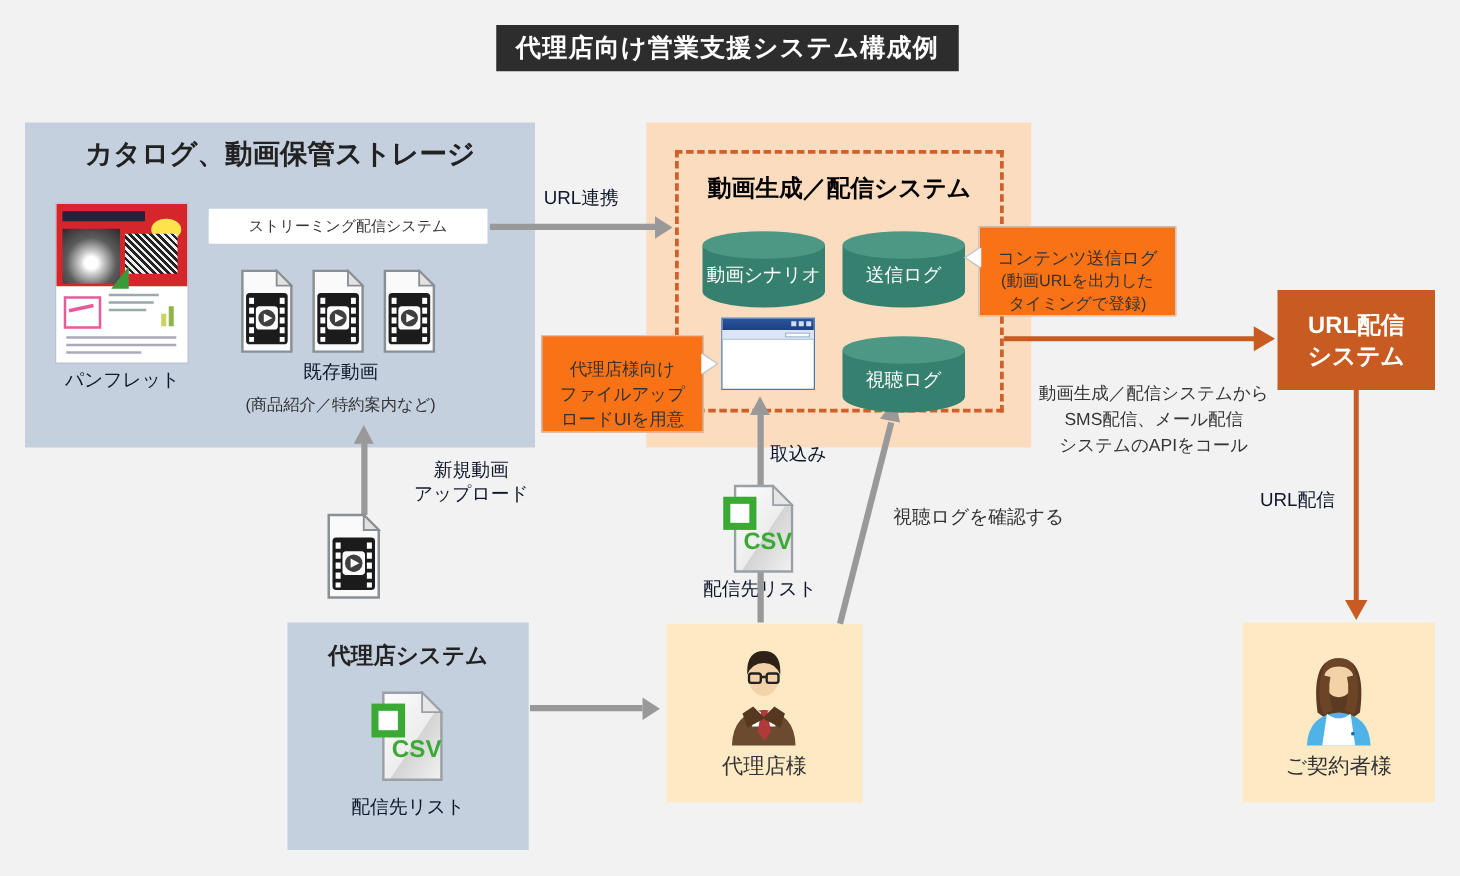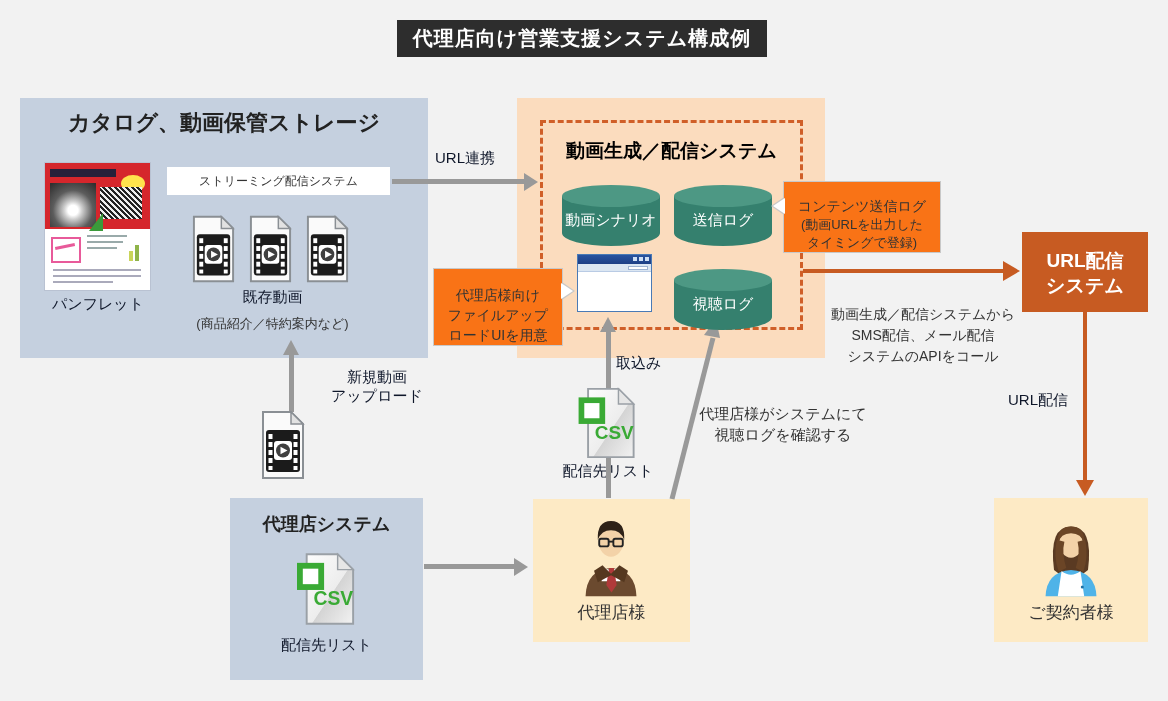--- a/index.html
+++ b/index.html
@@ -266,21 +266,20 @@
 
   <div class="abs vline" style="left:606px; top:331px; height:167px;"></div>
   <div class="abs ah-up" style="left:600px; top:317px;"></div>
   <div class="abs lbl15" style="left:616px; top:354px;">取込み</div>
 
   <svg class="abs" style="left:655px; top:314px; z-index:1;" width="80" height="186" viewBox="0 0 80 186">
     <line x1="17" y1="185" x2="58" y2="24" stroke="#999" stroke-width="5"></line>
     <polygon points="61,5 65,24 49,21" fill="#999"></polygon>
   </svg>
   <div class="abs ctr note" style="left:688px; top:403px; width:190px; font-size:15px;">
-    <div>代理店様がシステムにて</div>
     <div>視聴ログを確認する</div>
   </div>
 
   <div class="abs vline" style="left:289px; top:353px; height:59px;"></div>
   <div class="abs ah-up" style="left:283px; top:340px;"></div>
   <div class="abs ctr lbl15" style="left:322px; top:367px; width:110px; line-height:19px;">
     <div>新規動画</div>
     <div>アップロード</div>
   </div>
   <svg class="abs z2" style="left:258px; top:410px;" width="50" height="70" viewBox="0 0 48 70">

